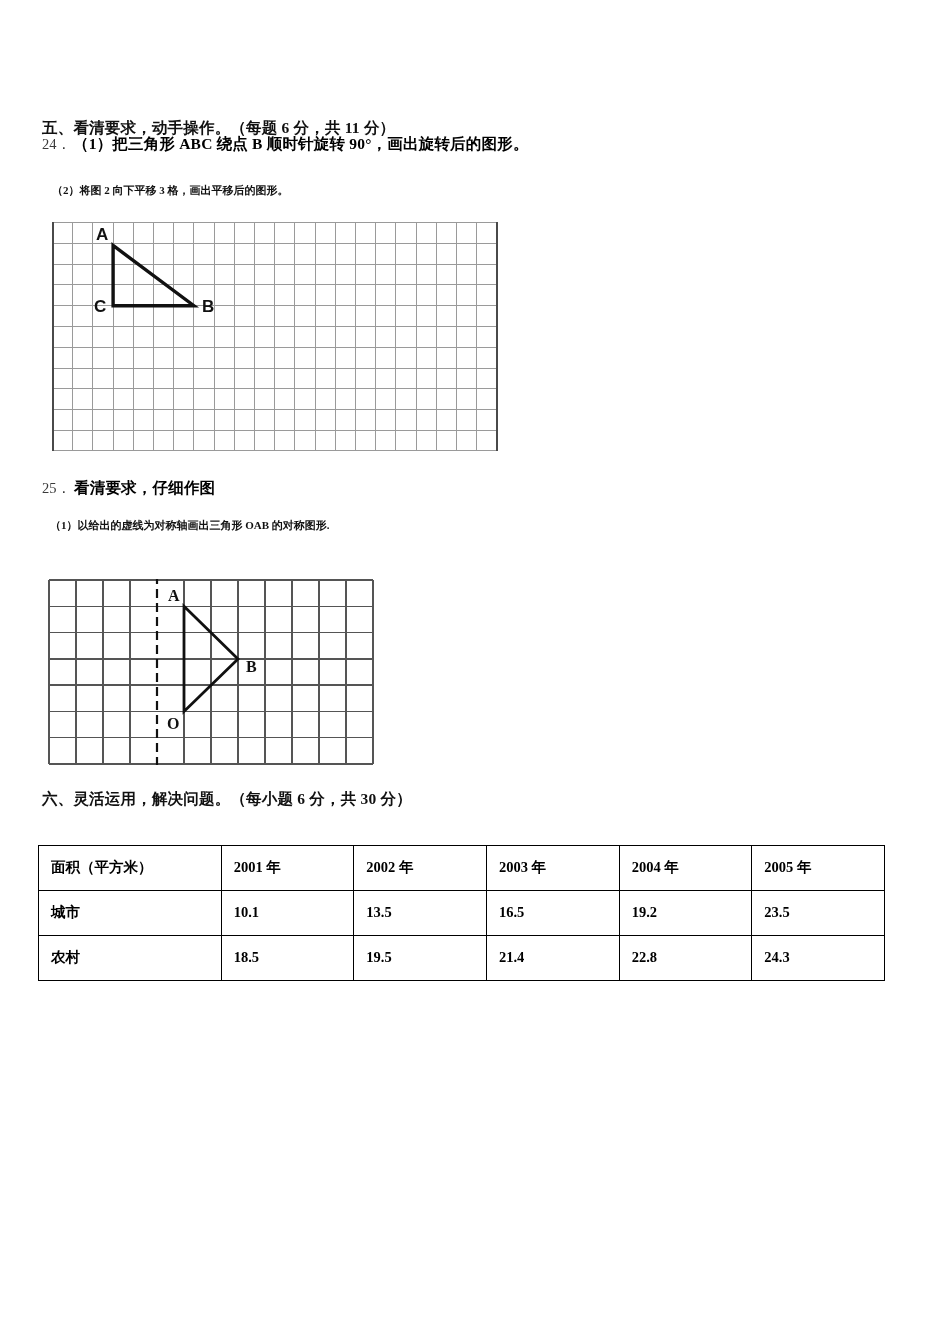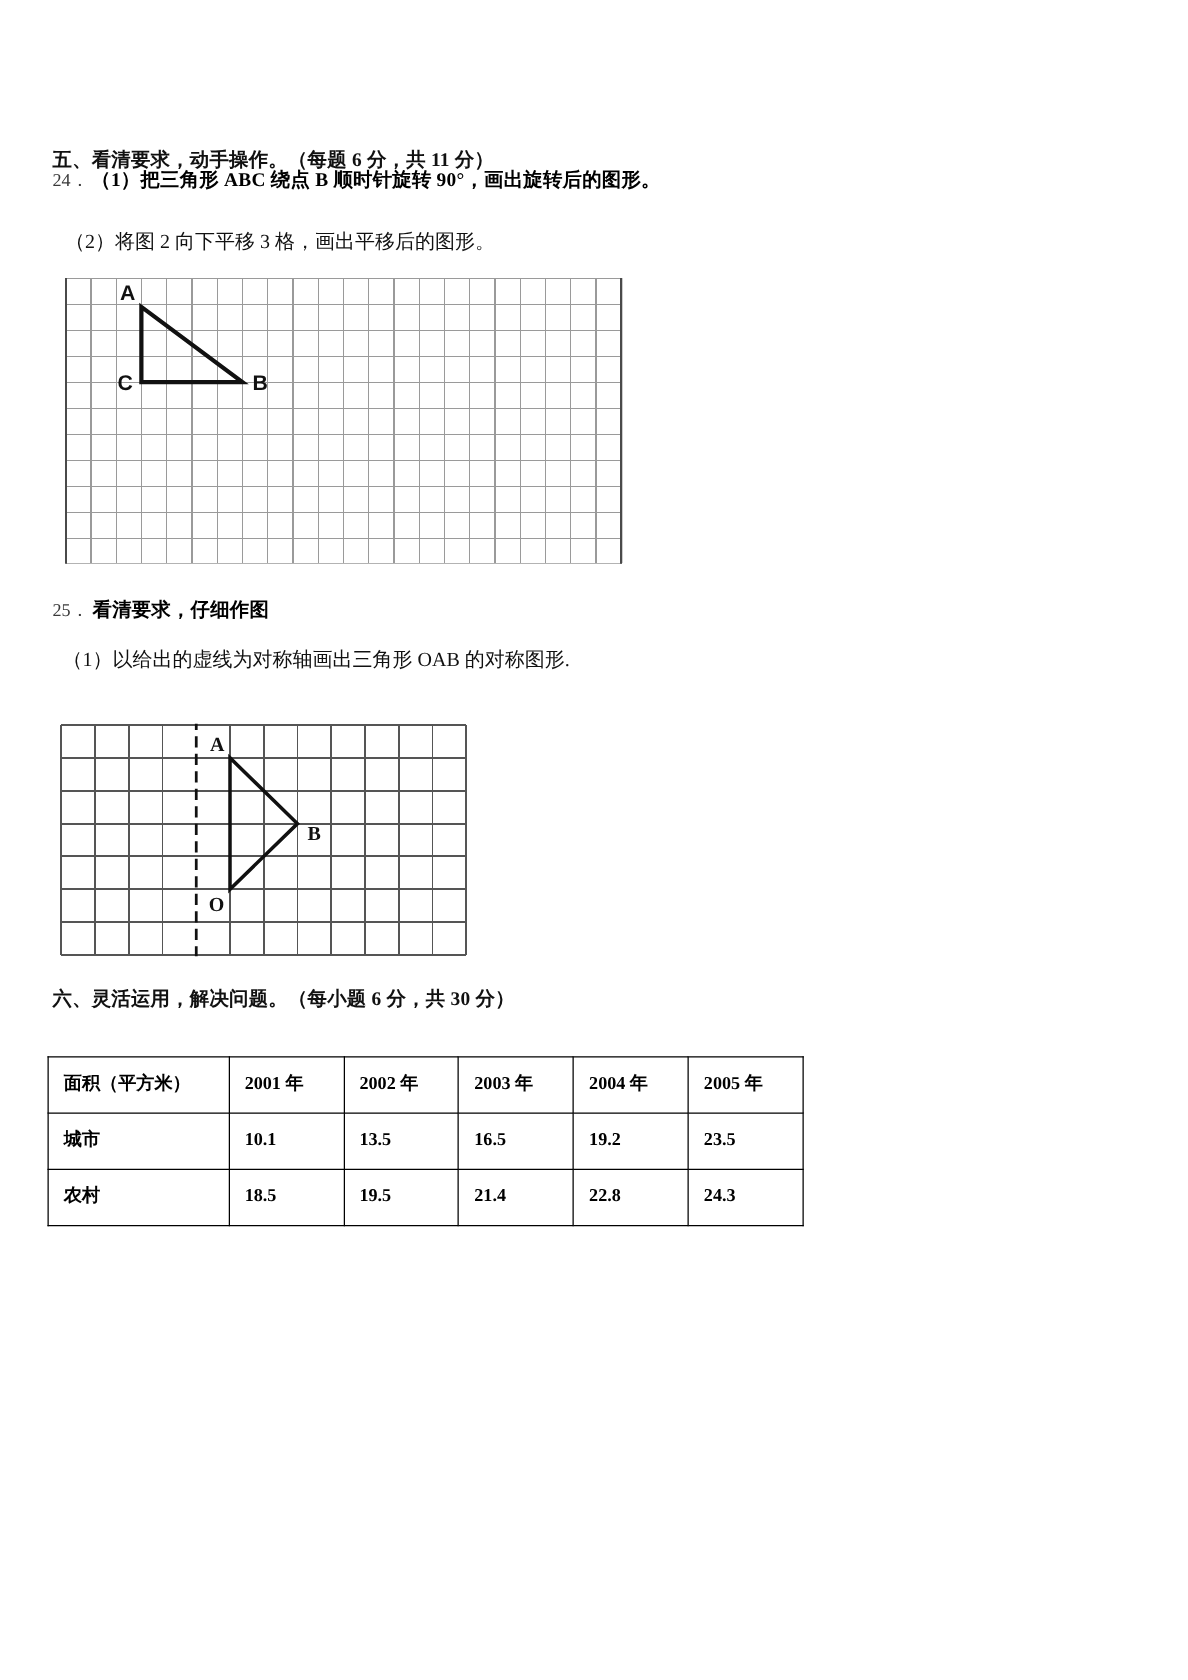--- a/index.html
+++ b/index.html
@@ -38,22 +38,22 @@
     font-weight: bold;
     font-size: 15.5px;
     letter-spacing: 0.2px;
   }
   .qnum {
     font-weight: normal;
     color: #3a3a3a;
     font-size: 14.5px;
   }
   .sub {
-    font-weight: normal;
-    font-size: 16px;
+    font-weight: bold;
+    font-size: 11px;
   }
   .long {
     font-size: 14.6px;
     font-weight: bold;
     letter-spacing: -0.1px;
   }
 
   
   .gridfig {
     position: absolute;
@@ -186,21 +186,21 @@
       <polygon points="136,27.3 190,79.9 136,132.4" fill="none" stroke="#111" stroke-width="2.8" stroke-linejoin="miter"></polygon>
       <text x="120" y="22" font-family="Liberation Serif, serif" font-size="16" font-weight="bold" fill="#111">A</text>
       <text x="198" y="93" font-family="Liberation Serif, serif" font-size="16" font-weight="bold" fill="#111">B</text>
       <text x="119" y="150" font-family="Liberation Serif, serif" font-size="16" font-weight="bold" fill="#111">O</text>
     </svg>
   </div>
 
   <div class="txt section-head" style="left:42px; top:789px;">六、灵活运用，解决问题。（每小题 6 分，共 30 分）</div>
 
 
-  <table class="data-table" style="left:38px; top:845px; width:605px;">
+  <table class="data-table" style="left:38px; top:845px; width:847px;">
     <tbody>
         <tr>
       <td class="c0">面积（平方米）</td>
       <td class="cy">2001 年</td>
       <td class="cy">2002 年</td>
       <td class="cy">2003 年</td>
       <td class="cy">2004 年</td>
       <td class="cy">2005 年</td>
     </tr>
     <tr>

